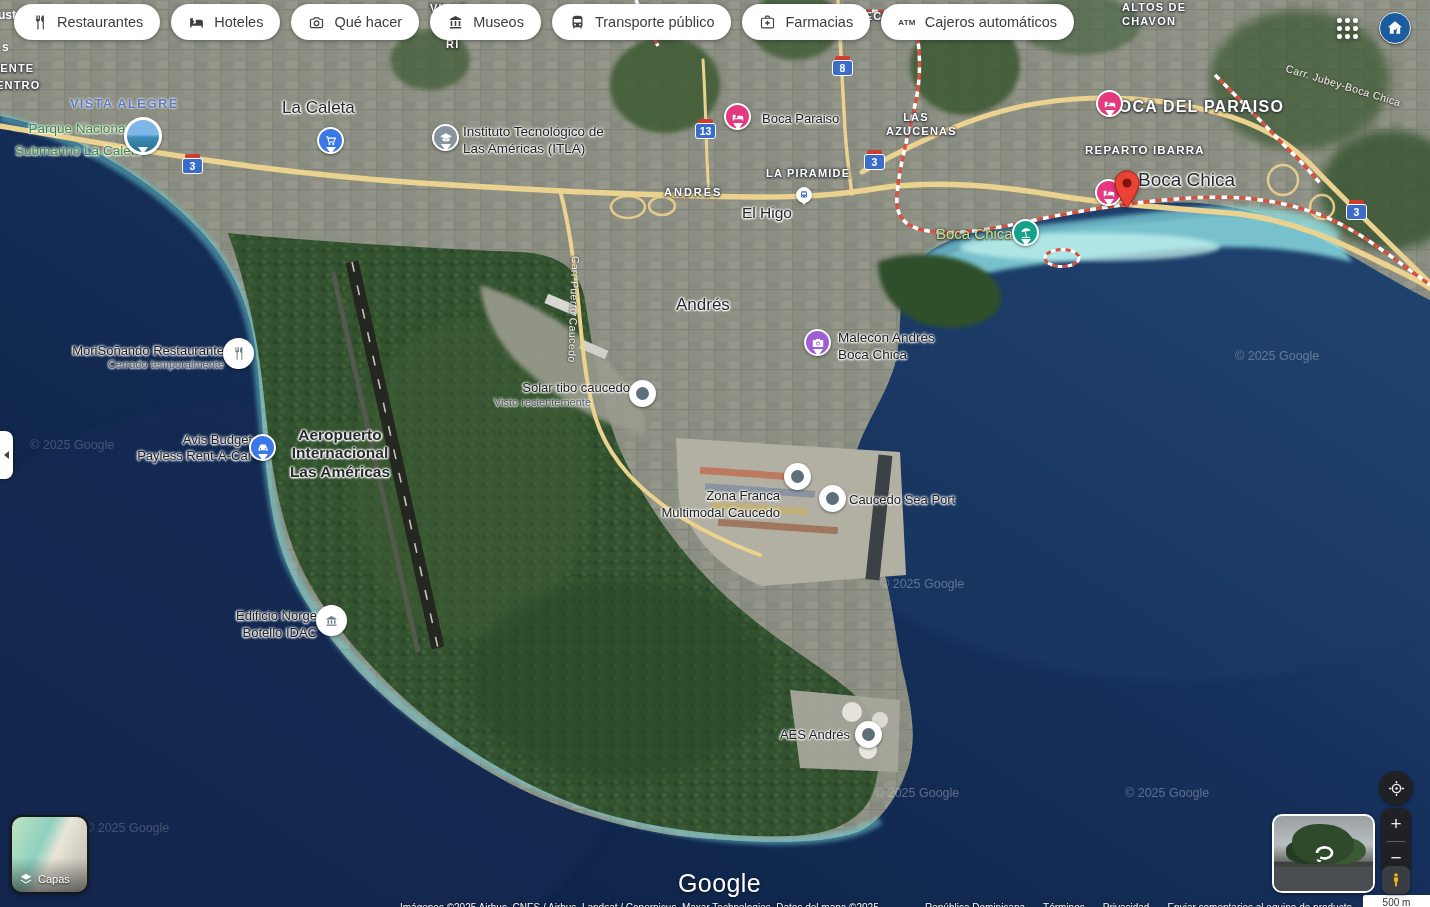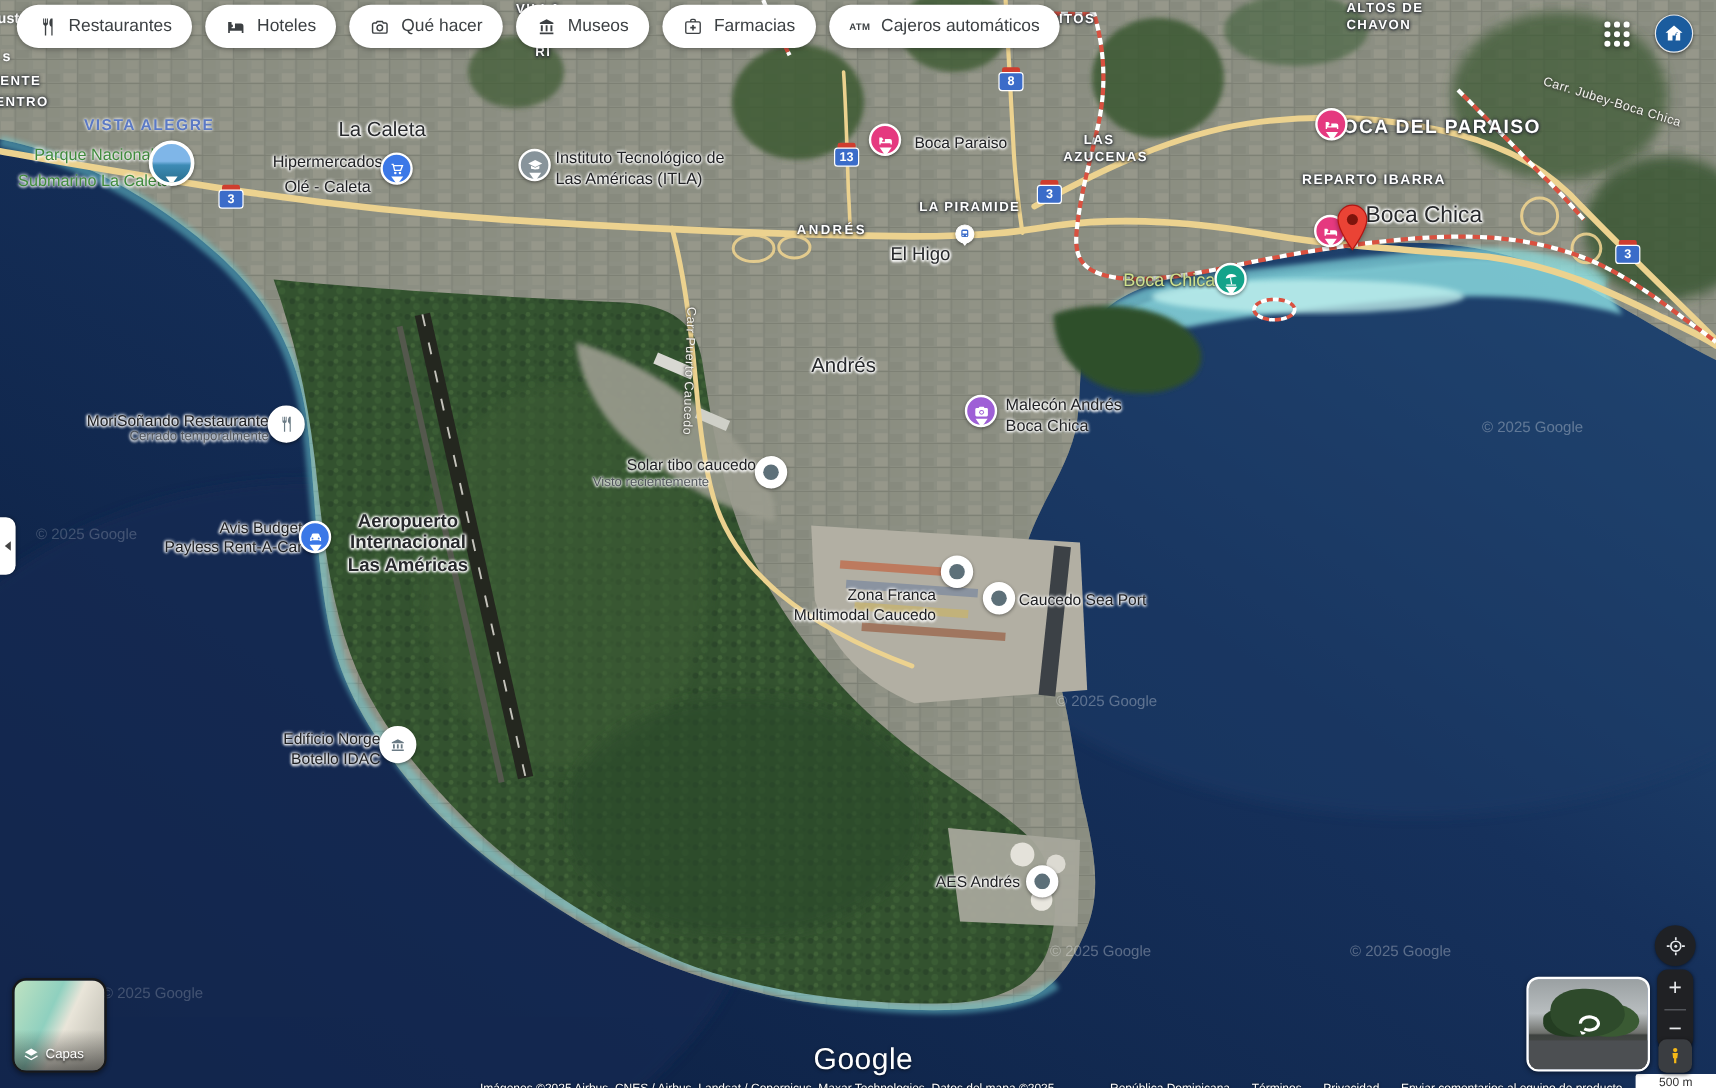--- a/index.html
+++ b/index.html
@@ -258,22 +258,20 @@
   <span class="wm dim" style="left:85px;top:821px">© 2025 Google</span>
 
   <div class="lbl" style="left:-2px;top:8px;color:#fff;font-size:12px;font-weight:700;text-shadow:0 0 3px rgba(45,50,56,.9)">ustrial</div>
   <div class="lbl" style="left:2px;top:40px;color:#fff;font-size:12px;font-weight:700;text-shadow:0 0 3px rgba(45,50,56,.9)">s</div>
   <div class="lbl cap" style="left:-4px;top:60px;line-height:17px">IENTE
 ENTRO</div>
   <div class="lbl cap blue" style="left:70px;top:96px;font-size:13px">VISTA ALEGRE</div>
   <div class="lbl green" style="left:-24px;top:118px;width:205px;text-align:center;line-height:22px">Parque Nacional
 Submarino La Caleta</div>
   <div class="lbl town" style="left:282px;top:97px;font-size:17px">La Caleta</div>
-  <div class="lbl poi" style="left:205px;top:124px;width:136px;text-align:center;font-size:13.5px;line-height:21px">Hipermercados
-Olé - Caleta</div>
   <div class="lbl poi" style="left:463px;top:123px;font-size:13.5px;line-height:17px">Instituto Tecnológico de
 Las Américas (ITLA)</div>
   <div class="lbl cap" style="left:430px;top:2px;z-index:3">VILLA</div>
   <div class="lbl cap" style="left:446px;top:38px;z-index:3">RI</div>
   <div class="lbl cap" style="left:790px;top:10px;z-index:3">LOS TANQUECITOS</div>
   <div class="lbl cap" style="left:1122px;top:0;width:74px;text-align:left;line-height:14px">ALTOS DE
 CHAVON</div>
   <div class="lbl poi" style="left:762px;top:111px">Boca Paraiso</div>
   <div class="lbl cap" style="left:886px;top:110px;width:60px;text-align:center;line-height:14px">LAS
 AZUCENAS</div>
@@ -470,20 +468,28 @@
         </svg>
       <span>Qué hacer</span>
     </div>
     <div class="chip">
       <svg viewBox="0 0 24 24" fill="#3c4043">
           <path d="M12 2.8 4 7v1.4h16V7zM5.2 10h2.3v7H5.2zm5.7 0h2.2v7h-2.2zm5.6 0h2.3v7h-2.3zM4 18.5h16v2H4z"></path>
         </svg>
       <span>Museos</span>
     </div>
     <div class="chip">
+      <svg viewBox="0 0 24 24" fill="#3c4043">
+          <path d="M12 2.5c-4 0-7 .8-7 3.6V16a2.5 2.5 0 0 0 1.4 2.3L5.5 20h2.1l.8-1.4h7.2l.8 1.4h2.1l-.9-1.7A2.5 2.5 0 0 0 19 16V6.1c0-2.8-3-3.6-7-3.6zM6.8 7h10.4v5H6.8z"></path>
+          <circle cx="8.6" cy="15.2" r="1.3" fill="#fff"></circle>
+          <circle cx="15.4" cy="15.2" r="1.3" fill="#fff"></circle>
+        </svg>
+      <span>Transporte público</span>
+    </div>
+    <div class="chip">
       <svg viewBox="0 0 24 24" fill="none" stroke="#3c4043" stroke-width="1.6">
           <rect x="3.5" y="6" width="17" height="13.5" rx="1.6"></rect>
           <path d="M9.4 6V4.2A1.2 1.2 0 0 1 10.6 3h2.8a1.2 1.2 0 0 1 1.2 1.2V6"></path>
           <path d="M12 9.5v6.5M8.8 12.7h6.4" stroke-width="1.9"></path>
         </svg>
       <span>Farmacias</span>
     </div>
     <div class="chip">
       <span class="atm-txt">ATM</span>
       <span>Cajeros automáticos</span>

